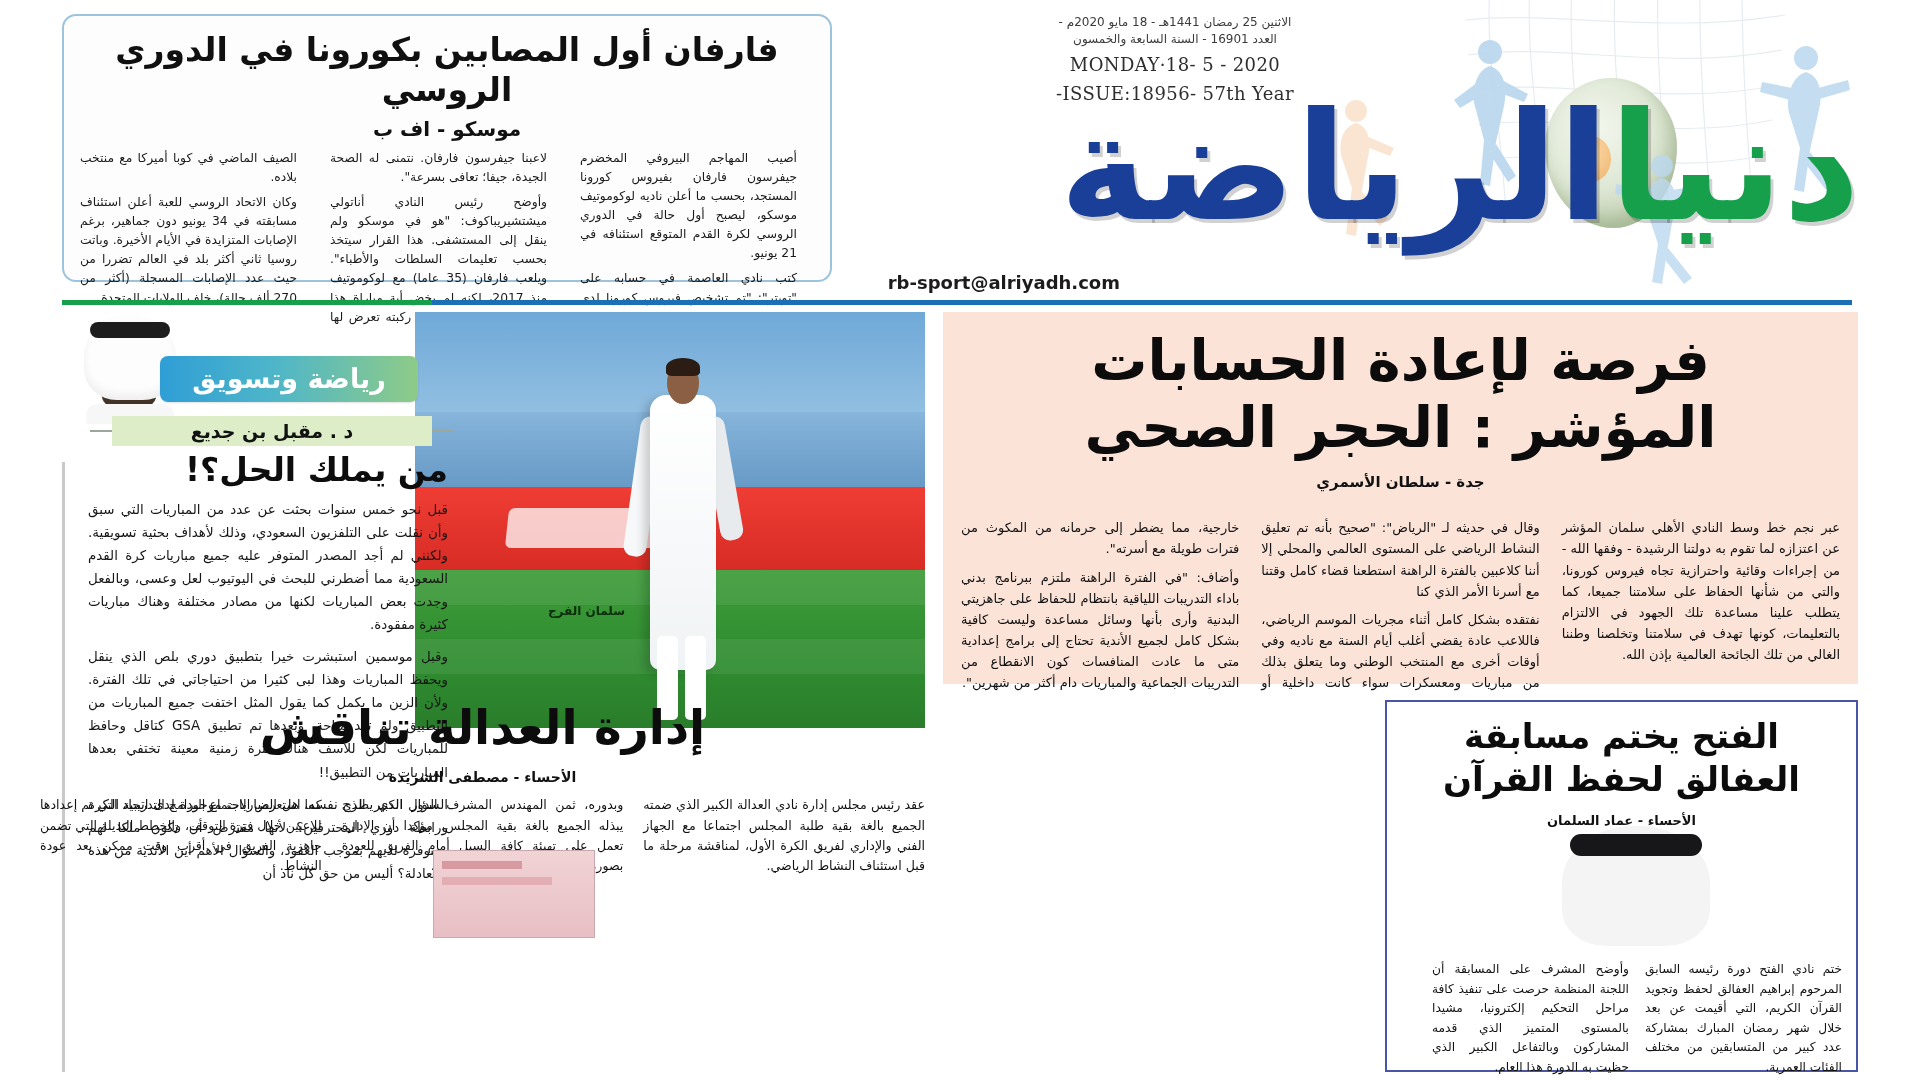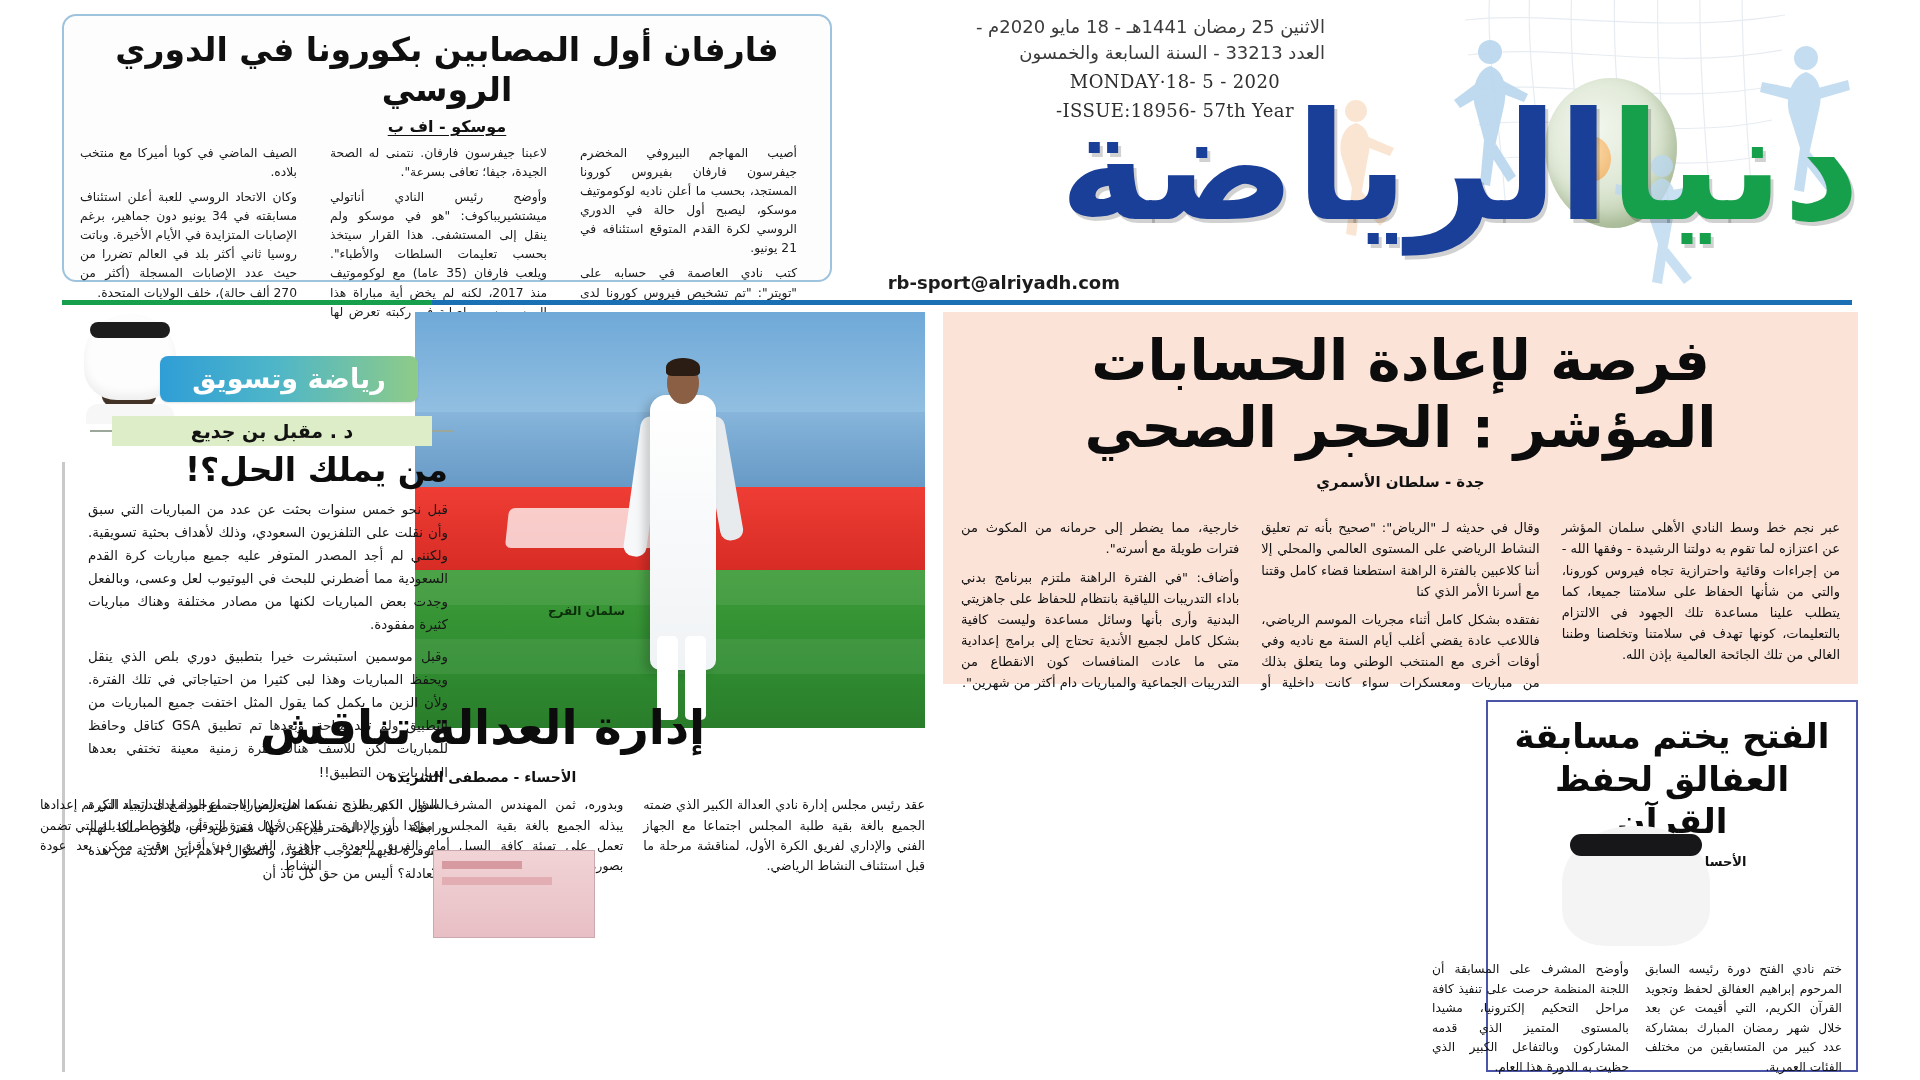--- a/index.html
+++ b/index.html
@@ -33,21 +33,21 @@
     content:"";position:absolute;left:26px;top:58px;width:40px;height:46px;
     background:radial-gradient(circle at 40% 35%,#ffd9a0,#f0a95a);
     border-radius:50%;opacity:.85;
   }
   .athlete{position:absolute;fill:#bcd8ef;opacity:.95;}
 
   .mh-text{
     position:absolute;right:595px;top:14px;width:300px;
     text-align:center;line-height:1.45;color:#3b3b3b;
   }
-  .mh-ar-line{font-size:18px;letter-spacing:.2px;white-space:nowrap;}
+  .mh-ar-line{font-size:12px;letter-spacing:.2px;white-space:nowrap;}
   .mh-en-line{font-family:"DejaVu Serif","Liberation Serif",serif;font-size:18px;
     letter-spacing:.4px;color:#2e2e2e;margin-top:3px;direction:ltr;}
 
   .logo-big{
     position:absolute;right:60px;top:92px;
     font-size:150px;line-height:1;font-weight:900;
     white-space:nowrap;letter-spacing:-4px;
     text-shadow:3px 4px 0 rgba(0,0,0,.18);
   }
   .logo-blue{color:#1a3f99;}
@@ -62,22 +62,22 @@
   .topbox{
     position:absolute;left:62px;top:14px;width:770px;height:268px;
     border:2px solid #9dc3dd;border-radius:14px;background:#fdfdfd;
     box-sizing:border-box;padding:12px 16px 10px 16px;
   }
   .topbox h1{
     margin:2px 0 8px 0;font-size:33px;font-weight:900;text-align:center;
     color:#101010;line-height:1.2;letter-spacing:-.5px;
   }
   .topbox .src{
-    font-size:16px;font-weight:900;text-align:center;margin:0 0 8px 0;
-    text-decoration:underline;text-underline-offset:3px;
+    font-size:20px;font-weight:900;text-align:center;margin:0 0 8px 0;
+    text-underline-offset:3px;
   }
   .topcols{column-count:3;column-gap:16px;column-rule:0;}
   .topcols p{
     margin:0 17px 6px 0;font-size:12.3px;line-height:1.55;text-align:justify;
     color:#1a1a1a;
   }
 
   
   .rule-blue{position:absolute;left:62px;top:300px;width:1790px;height:5px;background:#1a6fb5;}
   .rule-green{position:absolute;left:62px;top:300px;width:370px;height:5px;background:#17a04b;}
@@ -197,21 +197,21 @@
   .mid-cols p{margin:0 0 7px 0;font-size:12.6px;line-height:1.6;text-align:justify;}
   .mid-thumb{
     position:absolute;right:330px;top:150px;width:160px;height:86px;
     background:linear-gradient(#f1d3d6,#e8bfc4);border:1px solid #c9a9ad;
   }
   .mid-thumb .band{position:absolute;left:8px;top:10px;width:80px;height:8px;background:#d79aa1;}
   .mid-thumb .band2{position:absolute;left:8px;top:26px;width:110px;height:8px;background:#e2adb3;}
 
   
   .br-box{
-    position:absolute;right:62px;top:388px;width:372px;height:372px;
+    position:absolute;right:62px;top:388px;width:473px;height:372px;
     border:2px solid #4a55a8;box-sizing:border-box;background:#ffffff;padding:12px 14px;
   }
   .br-box h2{
     margin:2px 0 0 0;font-size:34px;line-height:1.22;font-weight:900;
     text-align:center;color:#0c0c0c;letter-spacing:-.8px;
   }
   .br-box .byline{margin:12px 0 8px 0;font-size:13px;font-weight:900;text-align:center;}
   .br-photo{
     position:absolute;right:126px;top:118px;width:190px;height:130px;overflow:hidden;
   }
@@ -280,21 +280,21 @@
         <svg class="athlete" style="right:520px;top:96px;width:86px;height:150px;opacity:.45;fill:#f3c79b;" viewBox="0 0 86 150">
           <circle cx="42" cy="15" r="11"></circle>
           <path d="M42,27 C54,30 58,45 54,61 L48,94 L42,140 L32,138 L38,92 L28,62 C23,46 30,30 42,27 Z"></path>
           <path d="M52,40 L80,52 L76,60 L50,50 Z"></path>
           <path d="M48,96 L74,122 L66,130 L42,104 Z"></path>
         </svg>
       </div>
 
       <div class="mh-text">
         <div class="mh-ar-line">الاثنين 25 رمضان 1441هـ - 18 مايو 2020م -</div>
-        <div class="mh-ar-line">العدد 33213 - السنة السابعة والخمسون</div>
+        <div class="mh-ar-line">العدد 16901 - السنة السابعة والخمسون</div>
         <div class="mh-en-line">MONDAY·18- 5 - 2020</div>
         <div class="mh-en-line">-ISSUE:18956-  57th Year</div>
       </div>
 
       <div class="logo-big">
         <span class="logo-green">دنيا</span><span class="logo-blue">الرياضة</span>
       </div>
 
       <div class="logo-mail">rb-sport@alriyadh.com</div>
     </div>

